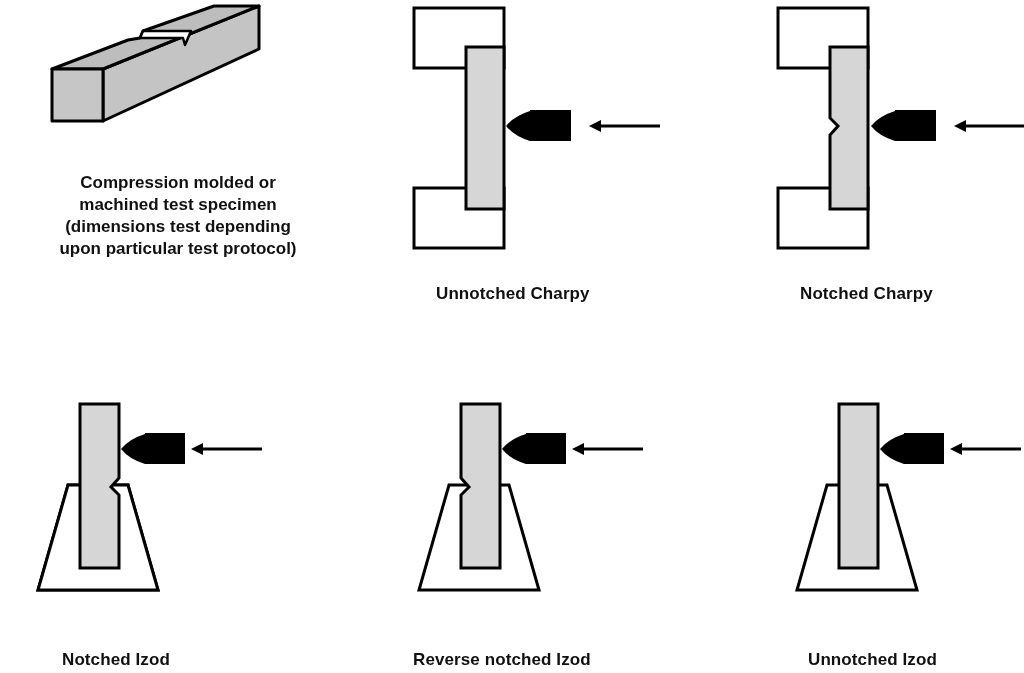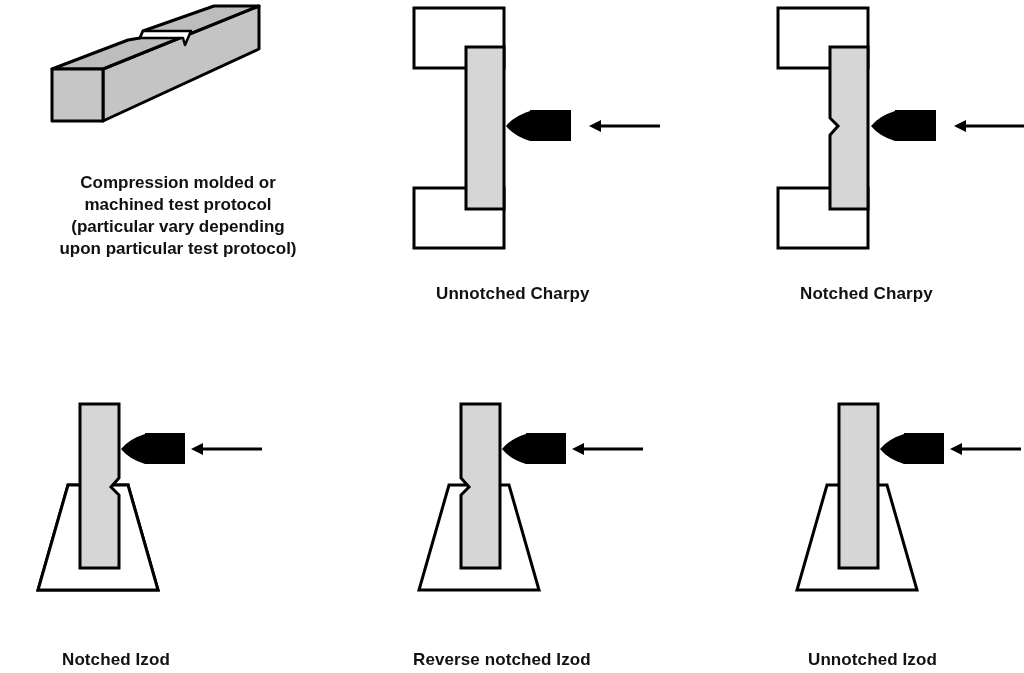--- a/index.html
+++ b/index.html
@@ -87,22 +87,22 @@
     </g>
     <g stroke="#000" stroke-width="3" fill="#000">
       <line x1="959" y1="449" x2="1021" y2="449"></line>
       <polygon points="950,449 962,443 962,455" stroke="none"></polygon>
     </g>
   </g>
 </svg>
 
 <div class="caption">
   <div>Compression molded or</div>
-  <div>machined test protocol</div>
-  <div>(particular vary depending</div>
+  <div>machined test specimen</div>
+  <div>(dimensions test depending</div>
   <div>upon particular test protocol)</div>
 </div>
 
 <div class="lbl" style="left:436px; top:284px; width:200px;">Unnotched Charpy</div>
 <div class="lbl" style="left:800px; top:284px; width:200px;">Notched Charpy</div>
 <div class="lbl" style="left:62px; top:650px; width:200px;">Notched Izod</div>
 <div class="lbl" style="left:413px; top:650px; width:230px;">Reverse notched Izod</div>
 <div class="lbl" style="left:808px; top:650px; width:200px;">Unnotched Izod</div>
 
 </body></html>

